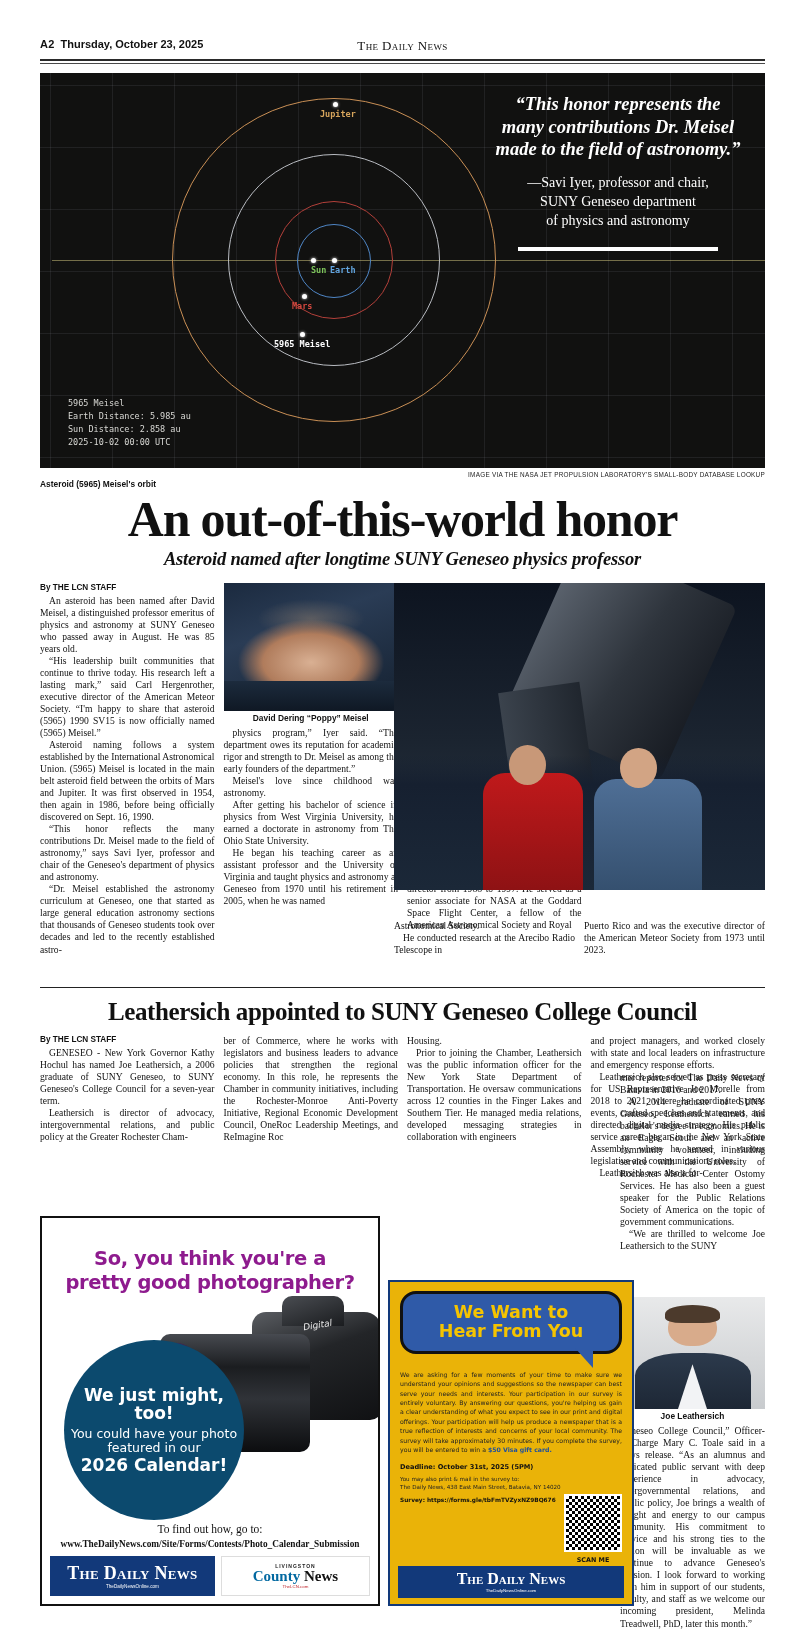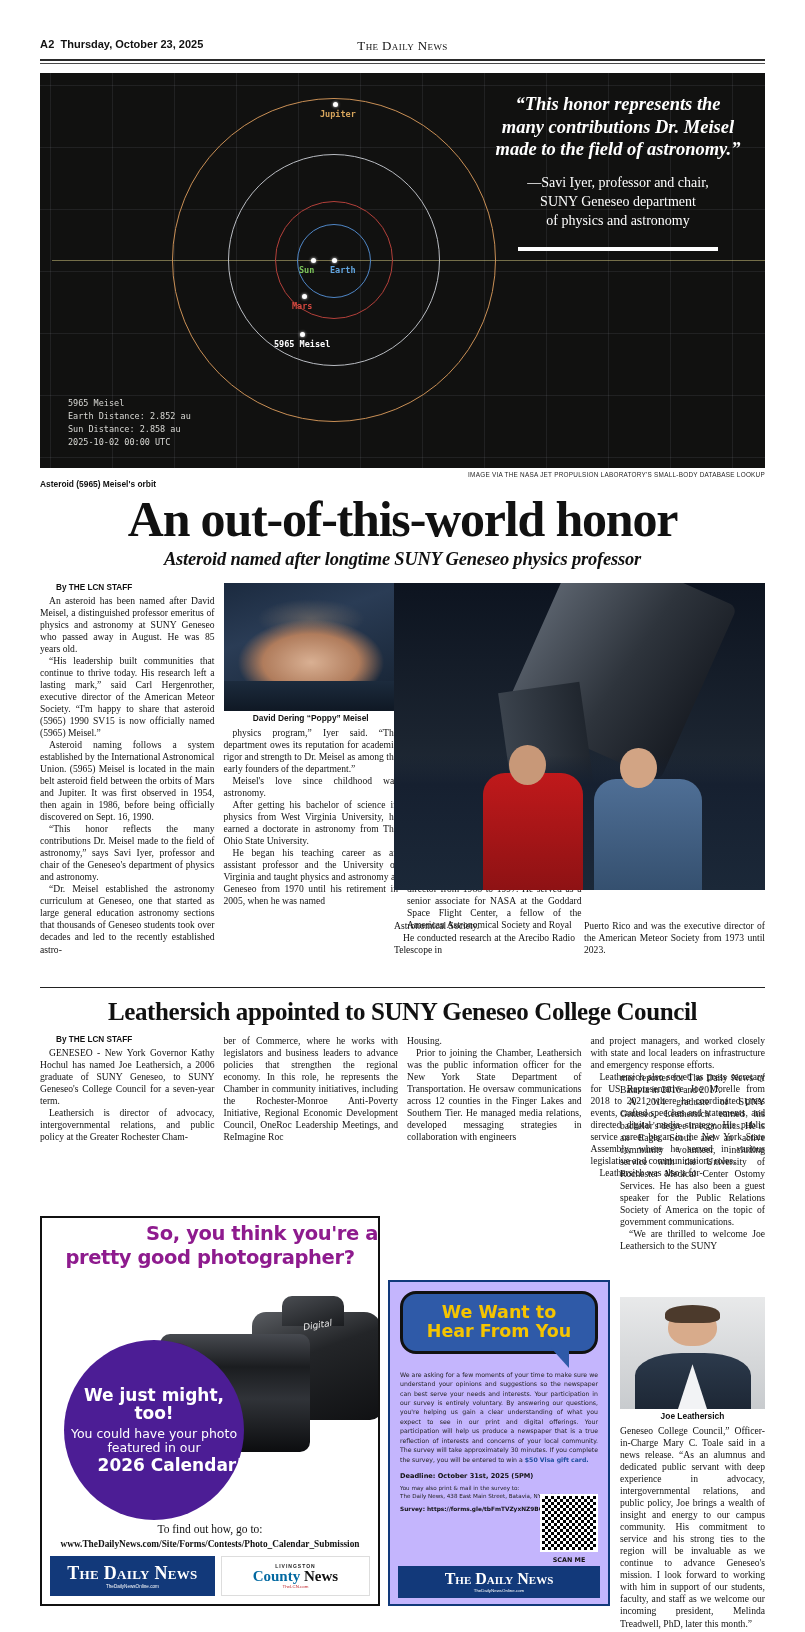--- a/index.html
+++ b/index.html
@@ -76,21 +76,21 @@
   .headline { text-align: center; font-size: 50px; font-weight: bold;
               line-height: .98; letter-spacing: -1.2px; margin-top: 6px;
               font-family: "Liberation Serif", serif; }
   .deck { text-align: center; font-style: italic; font-size: 18.5px;
           margin-top: 5px; letter-spacing: -.2px; }
 
   
   .art1 { margin-top: 13px; position: relative; height: 395px; }
   .cols4 { display: grid; grid-template-columns: repeat(4, 1fr); column-gap: 9px; }
   .byline { font-family: "Liberation Sans", sans-serif; font-size: 8.2px;
-            font-weight: bold; margin-bottom: 3px; margin-left: 16px; }
+            font-weight: bold; margin-bottom: 3px; }
   .byline .lcn { text-transform: uppercase; }
   p.body { font-size: 9.6px; line-height: 1.255; text-align: justify;
            text-indent: 9px; hyphens: auto; }
   p.body.first { text-indent: 9px; }
 
   .col { position: relative; }
 
   
   .photo-meisel { width: 100%; height: 128px; margin-bottom: 2px; position: relative;
       overflow: hidden;
@@ -150,22 +150,22 @@
   .joe-hair { position: absolute; left: 31%; top: 7%; width: 38%; height: 16%;
       background: #4c3a2c; border-radius: 50% 50% 30% 30%; }
   .joe-suit { position: absolute; left: 10%; bottom: 0; width: 80%; height: 50%;
       background: linear-gradient(180deg, #2c3a4c, #1d2735); border-radius: 40% 40% 0 0; }
   .joe-shirt { position: absolute; left: 40%; bottom: 0; width: 20%; height: 40%;
       background: #f2f3f5; clip-path: polygon(50% 0, 100% 100%, 0 100%); }
 
   
   .ad-photo { position: absolute; left: 40px; top: 1216px; width: 340px; height: 390px;
       border: 2px solid #111; background: #fff; overflow: hidden; }
-  .ad-photo .line1 { text-align: right; color: #8e1b8e; font-weight: bold;
-      font-family: "DejaVu Sans", sans-serif; font-size: 19.5px; margin-top: 4px;
+  .ad-photo .line1 { text-align: center; color: #8e1b8e; font-weight: bold;
+      font-family: "DejaVu Sans", sans-serif; font-size: 19.5px; margin-top: 29px;
       letter-spacing: -.4px; }
   .ad-photo .line2 { text-align: center; color: #8e1b8e; font-weight: bold;
       font-family: "DejaVu Sans", sans-serif; font-size: 19.5px; margin-top: 1px;
       letter-spacing: -.4px; }
   .cam { position: absolute; right: -14px; top: 92px; width: 250px; height: 175px; }
   .cam-body { position: absolute; right: 10px; top: 2px; width: 130px; height: 108px;
       background: linear-gradient(160deg, #5a5d62, #232528 40%, #101113);
       border-radius: 14px 18px 12px 12px; }
   .cam-hump { position: absolute; right: 48px; top: -14px; width: 62px; height: 30px;
       background: linear-gradient(160deg, #4a4d52, #1a1c1f); border-radius: 10px 10px 0 0; }
@@ -175,23 +175,23 @@
   .cam-lens { position: absolute; left: 18px; top: 24px; width: 150px; height: 118px;
       background: linear-gradient(180deg, #474a50 0%, #1b1d20 28%, #303338 55%, #0c0d0f 100%);
       border-radius: 10px; }
   .cam-lens::after { content: ""; position: absolute; left: -12px; top: 9px;
       width: 58px; height: 100px; border-radius: 50%;
       background: radial-gradient(ellipse at 40% 45%, #c56fd0 0%, #6a2a79 45%, #1a0c1f 80%); }
   .cam-zoom { position: absolute; right: 6px; top: 46px; color: #cfcfcf;
       font-family: "DejaVu Sans", sans-serif; font-size: 7px; letter-spacing: 1px;
       writing-mode: vertical-rl; }
   .ad-circle { position: absolute; left: 22px; top: 122px; width: 180px; height: 180px;
-      border-radius: 50%; background: #4c1d95; color: #fff; text-align: center;
+      border-radius: 50%; background: #0c4a6e; color: #fff; text-align: center;
       display: flex; flex-direction: column; justify-content: center;
-      font-family: "DejaVu Sans", sans-serif; align-items: flex-end; }
+      font-family: "DejaVu Sans", sans-serif; }
   .ad-circle .big { font-weight: bold; font-size: 17px; line-height: 1.06; }
   .ad-circle .sm { font-size: 12.5px; line-height: 1.16; margin-top: 4px; }
   .ad-circle .yr { font-weight: bold; font-size: 17px; line-height: 1.06; }
   .ad-find { position: absolute; left: 0; right: 0; top: 305px; text-align: center;
       font-family: "Liberation Serif", serif; font-size: 11.5px; }
   .ad-url { position: absolute; left: 0; right: 0; top: 321px; text-align: center;
       font-family: "Liberation Serif", serif; font-weight: bold; font-size: 9.3px; }
   .ad-logos { position: absolute; left: 8px; right: 8px; bottom: 8px; height: 40px;
       display: flex; gap: 6px; }
   .logo-dn { flex: 1.12; background: #12397a; color: #fff; display: flex;
@@ -202,22 +202,22 @@
   .logo-lcn { flex: 1; background: #fff; border: 1px solid #ddd; display: flex;
       flex-direction: column; align-items: center; justify-content: center; }
   .logo-lcn .liv { font-family: "Liberation Sans", sans-serif; font-size: 5px;
       font-weight: bold; letter-spacing: 1px; color: #1b1b1b; }
   .logo-lcn .cn { font-family: "Liberation Serif", serif; font-weight: bold;
       font-size: 15px; line-height: 1; }
   .logo-lcn .cn .red { color: #0369a1; }
   .logo-lcn .u { font-size: 4.4px; font-family: "Liberation Sans", sans-serif; color: #c0272d; }
 
   
-  .ad-survey { position: absolute; left: 388px; top: 1280px; width: 222px; height: 326px;
-      border: 2px solid #12397a; background: #c4b5fd; overflow: hidden; }
+  .ad-survey { position: absolute; left: 388px; top: 1280px; width: 246px; height: 326px;
+      border: 2px solid #12397a; background: #eab308; overflow: hidden; }
   .bubble { position: relative; margin: 9px 10px 0; background: #2f5aa8;
       border: 3px solid #111; border-radius: 16px; padding: 9px 6px 10px;
       text-align: center; }
   .bubble .bt { color: #f5c400; font-family: "DejaVu Sans", sans-serif; font-weight: bold;
       font-size: 17.5px; line-height: 1.08; }
   .bubble::after { content: ""; position: absolute; right: 26px; bottom: -17px;
       width: 0; height: 0; border-left: 18px solid transparent;
       border-top: 20px solid #2f5aa8; }
   .survey-copy { margin: 16px 10px 0; font-family: "DejaVu Sans", sans-serif;
       font-size: 6.2px; line-height: 1.52; text-align: justify; color: #222; }
@@ -266,31 +266,31 @@
     <div class="orbit orb-mars"></div>
     <div class="orbit orb-earth"></div>
 
     <div class="body-dot" style="left:293px;top:29px"></div>
     <div class="body-lbl" style="left:280px;top:36px;color:#d7a55c">Jupiter</div>
 
     <div class="body-dot" style="left:292px;top:185px"></div>
     <div class="body-lbl" style="left:290px;top:192px;color:#63a6e0">Earth</div>
 
     <div class="body-dot" style="left:271px;top:185px"></div>
-    <div class="body-lbl" style="left:259px;top:192px;color:#7dc45a">Sun</div>
+    <div class="body-lbl" style="left:271px;top:192px;color:#7dc45a">Sun</div>
 
     <div class="body-dot" style="left:262px;top:221px"></div>
     <div class="body-lbl" style="left:252px;top:228px;color:#d2483f">Mars</div>
 
     <div class="body-dot" style="left:260px;top:259px"></div>
     <div class="body-lbl" style="left:234px;top:266px;color:#ffffff">5965 Meisel</div>
 
     <div class="hero-readout">
       <div>5965 Meisel</div>
-      <div>Earth Distance: 2.852 au</div>
+      <div>Earth Distance: 5.985 au</div>
       <div>Sun Distance: 2.858 au</div>
       <div>2025-10-02 00:00 UTC</div>
     </div>
 
     <div class="quotebox">
       <div class="q">“This honor represents the many contributions Dr. Meisel made to the field of astronomy.”</div>
       <div class="attrib">
         <div>—Savi Iyer, professor and chair,</div>
         <div>SUNY Geneseo department</div>
         <div>of physics and astronomy</div>

